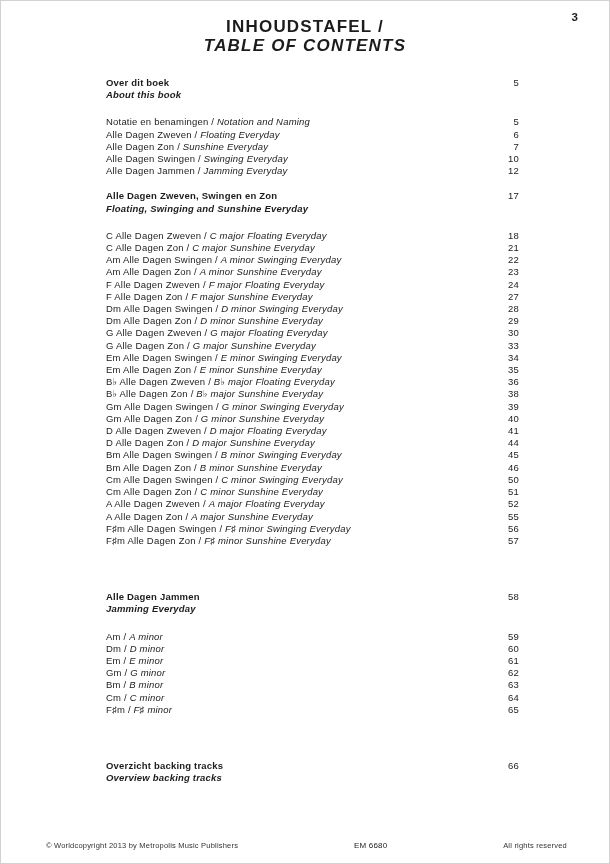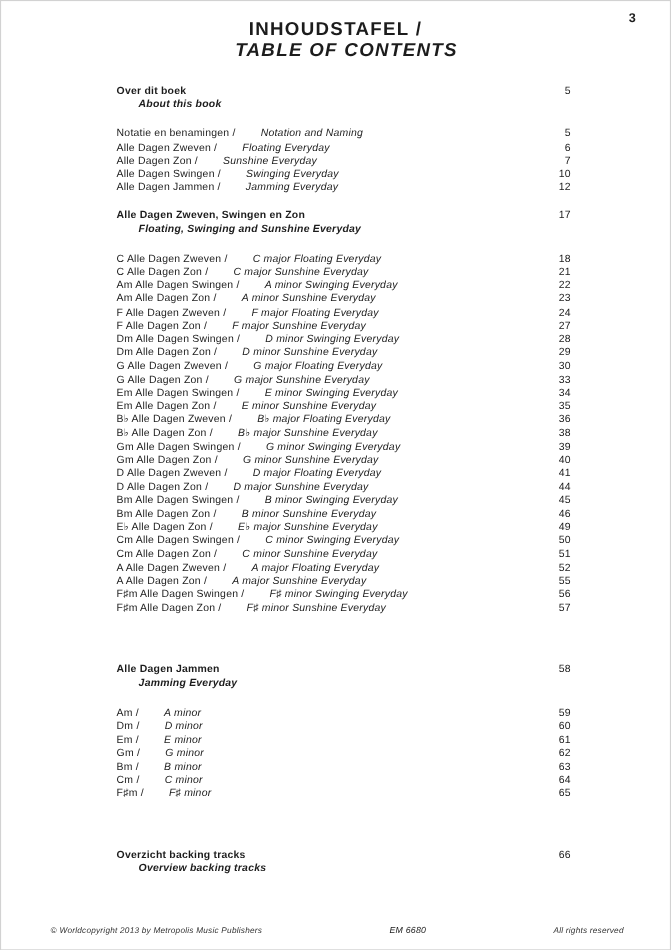--- a/index.html
+++ b/index.html
@@ -22,21 +22,21 @@
     font-weight: bold;
   }
   .title {
     margin-top: 16px;
     text-align: center;
     font-size: 17px;
     font-weight: bold;
     letter-spacing: 1.2px;
     line-height: 19px;
   }
-  .italic { font-style: italic; padding-left: 20px; }
+  .italic { font-style: italic; }
   .bold { font-weight: bold; }
   .toc {
     margin: 22px 90px 0 105px; 
   }
   .row {
     display: flex;
     justify-content: space-between;
     align-items: flex-end;
     font-size: 9.5px;
     line-height: 12.2px;
@@ -52,21 +52,20 @@
     position: absolute;
     left: 45px;
     right: 42px;
     bottom: 13px;
     display: flex;
     justify-content: space-between;
     align-items: baseline;
     font-size: 7.5px;
     color: #333333;
     letter-spacing: 0.2px;
-    font-style: italic;
   }
   .footer-center { font-size: 8px; color: #1c1c1c; }
 </style>
 </head>
 <body>
 
 <div class="page">
 
   <div class="pgnum-top">3</div>
 
@@ -189,24 +188,20 @@
           <span class="entry-text"><span>D Alle Dagen Zon</span><span class="sep"> / </span><span class="italic">D major Sunshine Everyday</span></span>
           <span class="pgnum">44</span>
         </div>
         <div class="row">
           <span class="entry-text"><span>Bm Alle Dagen Swingen</span><span class="sep"> / </span><span class="italic">B minor Swinging Everyday</span></span>
           <span class="pgnum">45</span>
         </div>
         <div class="row">
           <span class="entry-text"><span>Bm Alle Dagen Zon</span><span class="sep"> / </span><span class="italic">B minor Sunshine Everyday</span></span>
           <span class="pgnum">46</span>
-        </div>
-        <div class="row">
-          <span class="entry-text"><span>E♭ Alle Dagen Zon</span><span class="sep"> / </span><span class="italic">E♭ major Sunshine Everyday</span></span>
-          <span class="pgnum">49</span>
         </div>
         <div class="row">
           <span class="entry-text"><span>Cm Alle Dagen Swingen</span><span class="sep"> / </span><span class="italic">C minor Swinging Everyday</span></span>
           <span class="pgnum">50</span>
         </div>
         <div class="row">
           <span class="entry-text"><span>Cm Alle Dagen Zon</span><span class="sep"> / </span><span class="italic">C minor Sunshine Everyday</span></span>
           <span class="pgnum">51</span>
         </div>
         <div class="row">

